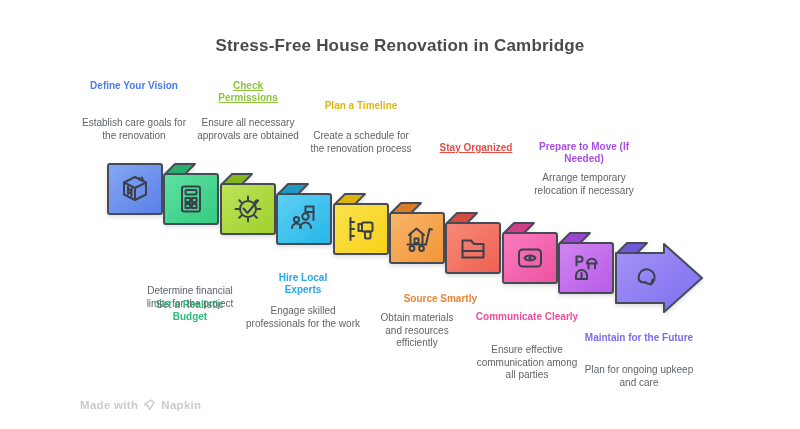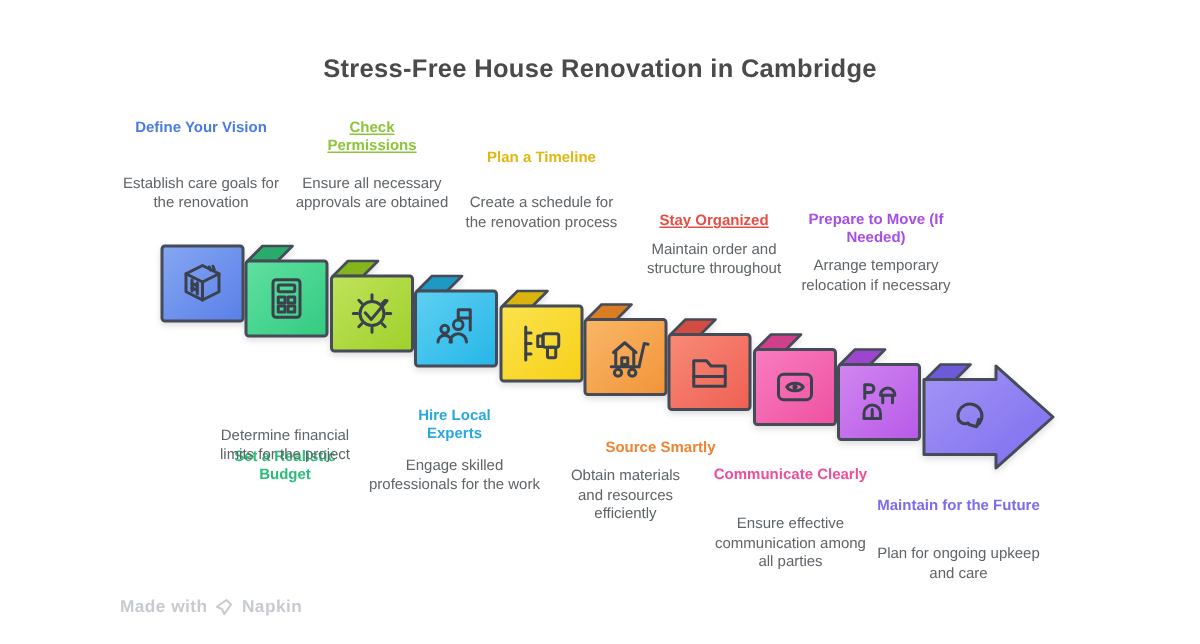--- a/index.html
+++ b/index.html
@@ -27,21 +27,20 @@
   <div class="step-title" style="left: 88px; top: 80px; width: 92px; color: rgb(75, 123, 229);">Define Your Vision</div>
   <div class="step-desc" style="left:78px;top:117px;width:112px">Establish care goals for the renovation</div>
 
   <div class="step-title" style="left: 202px; top: 80px; width: 92px; color: rgb(140, 196, 58); text-decoration: underline;">Check Permissions</div>
   <div class="step-desc" style="left:195px;top:117px;width:106px">Ensure all necessary approvals are obtained</div>
 
   <div class="step-title" style="left: 301px; top: 100px; width: 120px; color: rgb(223, 183, 14);">Plan a Timeline</div>
   <div class="step-desc" style="left:306px;top:130px;width:110px">Create a schedule for the renovation process</div>
 
   <div class="step-title" style="left: 416px; top: 142px; width: 120px; color: rgb(232, 76, 68); text-decoration: underline;">Stay Organized</div>
-  <div class="step-desc" style="left:426px;top:161px;width:100px">Maintain order and structure throughout</div>
 
   <div class="step-title" style="left: 524px; top: 141px; width: 120px; color: rgb(169, 78, 227);">Prepare to Move (If Needed)</div>
   <div class="step-desc" style="left:534px;top:172px;width:100px">Arrange temporary relocation if necessary</div>
 
   <div class="step-title" style="left: 138px; top: 252px; width: 104px; color: rgb(45, 189, 120); margin-top: 47px;">Set a Realistic Budget</div>
   <div class="step-desc" style="left:140px;top:285px;width:100px">Determine financial limits for the project</div>
 
   <div class="step-title" style="left: 261px; top: 272px; width: 84px; color: rgb(41, 168, 224);">Hire Local Experts</div>
   <div class="step-desc" style="left:246px;top:305px;width:114px">Engage skilled professionals for the work</div>
 

